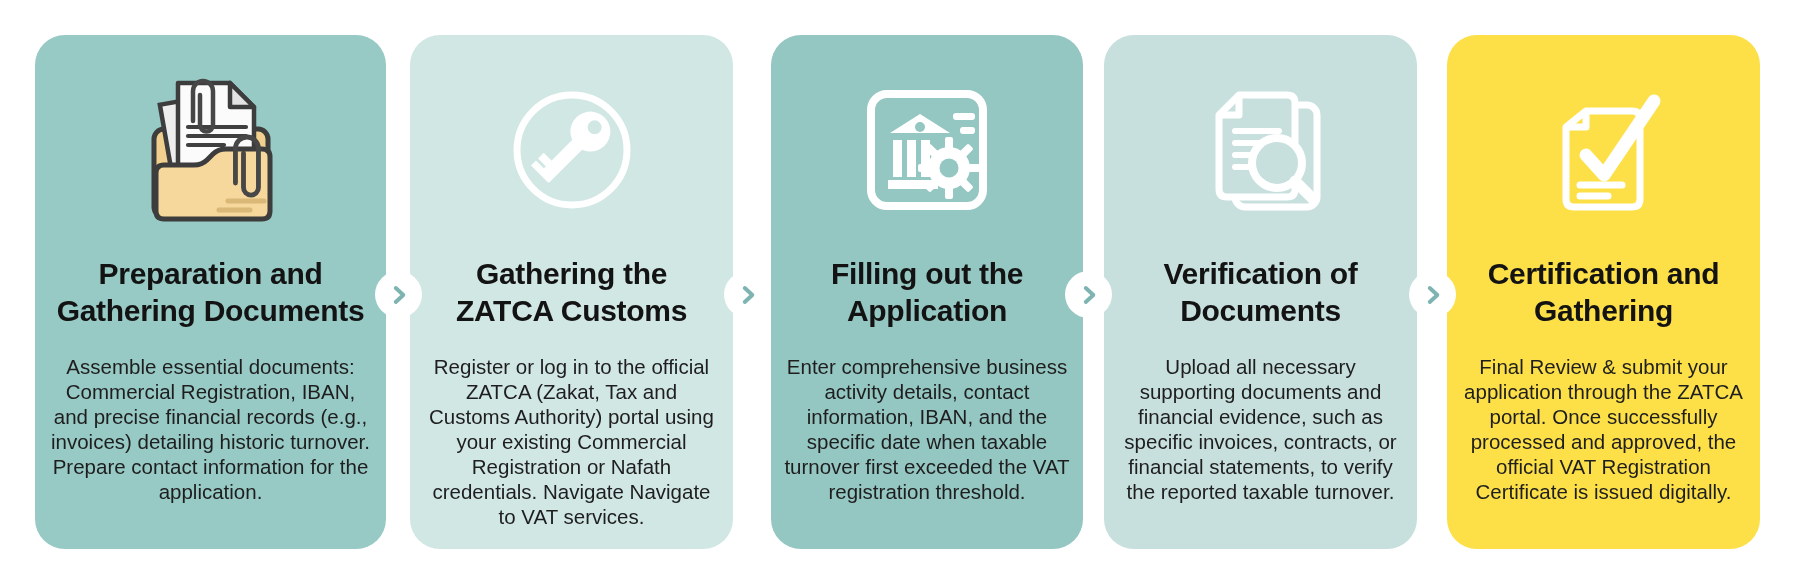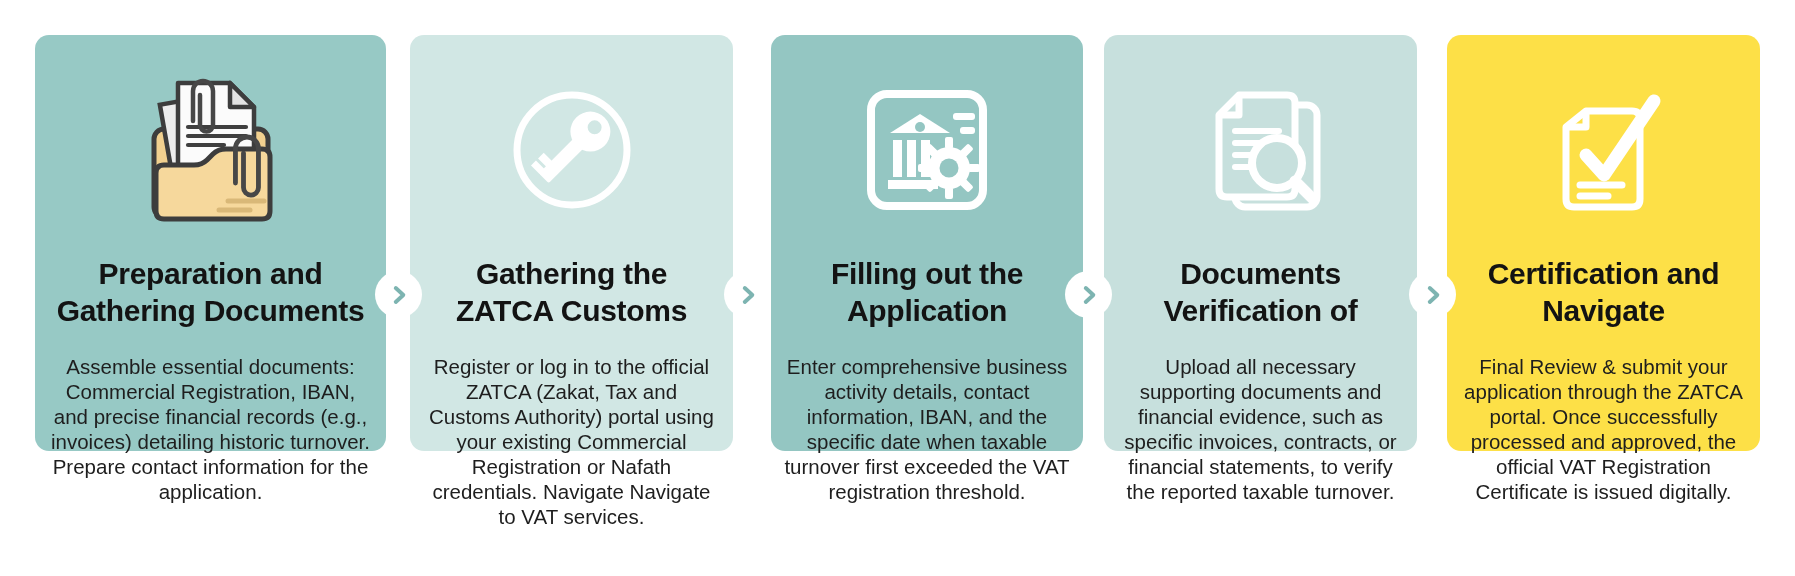--- a/index.html
+++ b/index.html
@@ -3,21 +3,21 @@
 <meta charset="utf-8">
 <style>
   html,body{margin:0;padding:0;}
   body{
     width:1795px;height:576px;background:#ffffff;overflow:hidden;
     font-family:"Liberation Sans","DejaVu Sans",sans-serif;
     -webkit-font-smoothing:antialiased;
   }
   .canvas{position:relative;width:1795px;height:576px;background:#ffffff;}
   .card{
-    position:absolute;top:35px;height:416px;border-radius:14px;
+    position:absolute;top:35px;height:514px;border-radius:30px;
     box-sizing:border-box;padding:26px 13px 0 13px;text-align:center;
   }
   .card-1{left:35px;width:351px;}
   .card-2{left:410px;width:323px;}
   .card-3{left:771px;width:312px;}
   .card-4{left:1104px;width:313px;}
   .card-5{left:1447px;width:313px;}
   .icon-area{
     height:178px;display:flex;align-items:center;justify-content:center;
   }
@@ -157,41 +157,41 @@
           <line x1="44" y1="60" x2="88" y2="60"></line>
           <line x1="44" y1="72" x2="70" y2="72"></line>
           <line x1="44" y1="84" x2="62" y2="84"></line>
         </g>
 
         <circle cx="86" cy="80" r="25" fill="#c7e0dd" stroke="#ffffff" stroke-width="8"></circle>
         <line x1="104" y1="98" x2="122" y2="116" stroke="#ffffff" stroke-width="11" stroke-linecap="round"></line>
       </svg>
     </div>
     <h2 class="title">
+      <span>Verification of</span>
       <span>Documents</span>
-      <span>Verification of</span>
     </h2>
     <div class="body">Upload all necessary supporting documents and financial evidence, such as specific invoices, contracts, or financial statements, to verify the reported taxable turnover.</div>
   </article>
 
   <article class="card card-5" style="background: #fde047;">
     <div class="icon-area">
       <svg width="140" height="134" viewBox="0 0 140 134">
         <path d="M52 28 H98 Q106 28 106 36 V116 Q106 124 98 124 H40 Q32 124 32 116 V44 Z" fill="none" stroke="#ffffff" stroke-width="7" stroke-linejoin="round"></path>
         <path d="M52 28 V44 H32" fill="none" stroke="#ffffff" stroke-width="7" stroke-linejoin="round"></path>
         <path d="M52 72 L70 92 L120 18" fill="none" stroke="#ffffff" stroke-width="13" stroke-linecap="round" stroke-linejoin="round"></path>
         <g stroke="#ffffff" stroke-width="7" stroke-linecap="round">
           <line x1="46" y1="102" x2="88" y2="102"></line>
           <line x1="46" y1="113" x2="74" y2="113"></line>
         </g>
       </svg>
     </div>
     <h2 class="title">
       <span>Certification and</span>
-      <span>Navigate</span>
+      <span>Gathering</span>
     </h2>
     <div class="body">Final Review &amp; submit your application through the ZATCA portal. Once successfully processed and approved, the official VAT Registration Certificate is issued digitally.</div>
   </article>
 
   <div class="connector conn-1">
     <svg width="26" height="26" viewBox="0 0 24 24">
       <path d="M9 5.5 L16 12 L9 18.5" fill="none" stroke="#7db4b1" stroke-width="3.6" stroke-linecap="round" stroke-linejoin="round"></path>
     </svg>
   </div>
   <div class="connector conn-2">

